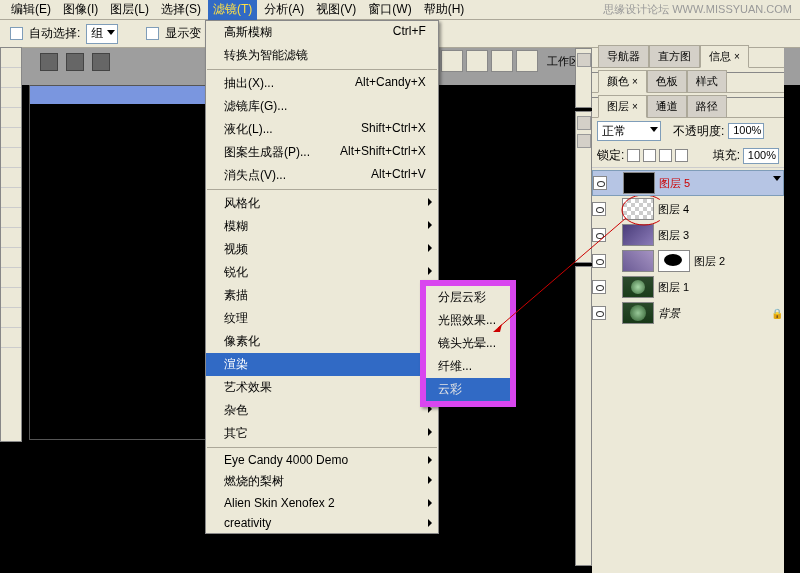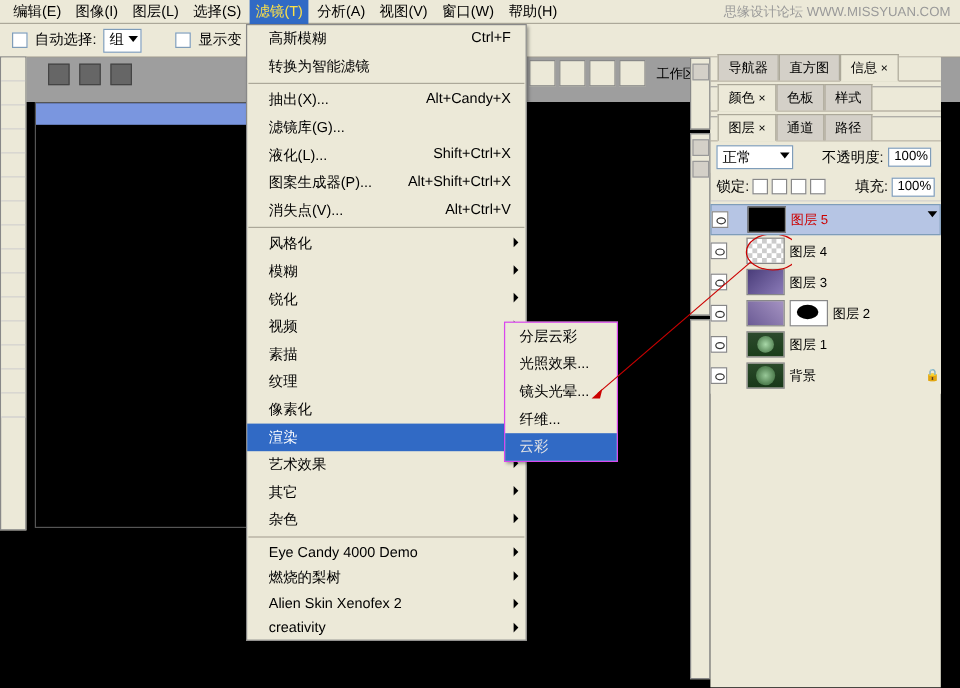--- a/index.html
+++ b/index.html
@@ -16,21 +16,21 @@
 .toolbox .t{width:20px;height:20px;border-bottom:1px solid #ccc;background:#ece9d8}
 .cnv{position:absolute;left:29px;top:85px;width:390px;height:355px;background:#000;border:1px solid #555}
 .cnv .tb{background:#7a96df;height:18px}
 .dd{position:absolute;background:#ece9d8;border:1px solid #888;box-shadow:2px 2px 3px rgba(0,0,0,.4);min-width:216px}
 .dd .it{padding:3px 12px 3px 18px;position:relative;white-space:nowrap;cursor:pointer}
 .dd .it:hover,.dd .it.hl{background:#316ac5;color:#fff}
 .dd .it.sub::after{content:"";position:absolute;right:6px;top:6px;border-top:4px solid transparent;border-bottom:4px solid transparent;border-left:4px solid #000}
 .dd .it.hl.sub::after{border-left-color:#fff}
 .dd hr{border:none;border-top:1px solid #aca899;margin:2px 1px}
 .dd .sc{float:right;margin-left:30px;color:inherit}
-.sm{position:absolute;left:420px;top:268px;background:#ece9d8;border:1px solid #d946ef;box-shadow:2px 2px 3px rgba(0,0,0,.4);min-width:95px}
+.sm{position:absolute;left:420px;top:280px;background:#ece9d8;border:6px solid #d946ef;box-shadow:2px 2px 3px rgba(0,0,0,.4);min-width:95px}
 .sm .it{padding:3px 14px 3px 12px;cursor:pointer}
 .sm .it:hover,.sm .it.hl{background:#316ac5;color:#e5e5e5}
 .rp{position:absolute;right:16px;top:48px;width:192px;bottom:0;background:#ece9d8}
 .tabs{display:flex;background:#ece9d8;border-bottom:1px solid #aca899;height:20px;align-items:flex-end;padding-left:6px;gap:0}
 .tab{padding:3px 8px;border:1px solid #aca899;border-bottom:none;background:#d4d0c8;font-size:11px;cursor:pointer}
 .tab.act{background:#ece9d8;border-bottom:1px solid #ece9d8;margin-bottom:-1px}
 .tab .cx{margin-left:3px;font-size:10px}
 .pgroup{border-bottom:1px solid #888;background:#ece9d8}
 .lopts{display:flex;align-items:center;padding:3px 5px;gap:4px;background:#ece9d8;font-size:11px}
 .numin{border:1px solid #7f9db9;background:#fff;width:36px;height:16px;padding:0 2px;font-size:11px;text-align:right}
@@ -45,21 +45,21 @@
 .th-img1{background:linear-gradient(135deg,#4a3d7a,#8b7bb8)}
 .th-img2{background:linear-gradient(45deg,#6b5b95,#a593c2)}
 .th-mask{background:#fff;border:1px solid #888;position:relative}
 .th-mask::after{content:"";position:absolute;left:5px;top:3px;width:18px;height:12px;border-radius:50%;background:#000}
 .th-ph1{background:linear-gradient(180deg,#2d4a2d,#1a3d1a);position:relative}
 .th-ph1::after{content:"";position:absolute;left:8px;top:3px;width:14px;height:14px;background:radial-gradient(circle,#a8d8a8,#3d6b3d);border-radius:50%}
 .th-ph2{background:linear-gradient(180deg,#2a4a2a,#183818);position:relative}
 .th-ph2::after{content:"";position:absolute;left:7px;top:2px;width:16px;height:16px;background:radial-gradient(circle,#98c898,#2d5b2d);border-radius:50%}
 .lname{font-size:11px;flex:1;white-space:nowrap;overflow:hidden}
 .lname.red{color:#c00}
-.lname.it{}
+.lname.it{font-style:italic}
 .wm{position:absolute;right:8px;top:2px;font-size:11px;color:#999;z-index:100}
 .redline{position:absolute;pointer-events:none;z-index:50}
 .topicons{background:#9e9e9e;height:28px;display:flex;align-items:center;gap:8px;padding-left:40px}
 .tico{width:18px;height:18px;background:#666;border:1px solid #444}
 .ricons{position:absolute;right:196px;top:50px;display:flex;gap:3px;align-items:center}
 .rico{width:22px;height:22px;background:#ece9d8;border:1px solid #888}
 .workspace{display:flex;align-items:center;gap:2px;font-size:11px}
 .workspace::after{content:"";border-left:3px solid transparent;border-right:3px solid transparent;border-top:4px solid #000;margin-left:2px}
 .vstrip{position:absolute;left:-17px;width:17px;background:#ece9d8;border:1px solid #888}
 .vs1{top:0;height:60px}
@@ -140,29 +140,29 @@
     <div class="it">转换为智能滤镜</div>
     <hr>
     <div class="it">抽出(X)...<span class="sc">Alt+Candy+X</span></div>
     <div class="it">滤镜库(G)...</div>
     <div class="it">液化(L)...<span class="sc">Shift+Ctrl+X</span></div>
     <div class="it">图案生成器(P)...<span class="sc">Alt+Shift+Ctrl+X</span></div>
     <div class="it">消失点(V)...<span class="sc">Alt+Ctrl+V</span></div>
     <hr>
     <div class="it sub">风格化</div>
     <div class="it sub">模糊</div>
+    <div class="it sub">视频</div>
     <div class="it sub">锐化</div>
-    <div class="it sub">视频</div>
     <div class="it sub">素描</div>
     <div class="it sub">纹理</div>
     <div class="it sub">像素化</div>
     <div class="it sub hl">渲染</div>
     <div class="it sub">艺术效果</div>
+    <div class="it sub">杂色</div>
     <div class="it sub">其它</div>
-    <div class="it sub">杂色</div>
     <hr>
     <div class="it sub">Eye Candy 4000 Demo</div>
     <div class="it sub">燃烧的梨树</div>
     <div class="it sub">Alien Skin Xenofex 2</div>
     <div class="it sub">creativity</div>
   </div>
 <div class="sm" id="sm">
     <div class="it">分层云彩</div>
     <div class="it">光照效果...</div>
     <div class="it">镜头光晕...</div>
@@ -207,21 +207,21 @@
   <div class="pgroup" style="border-bottom:none">
     <div class="tabs" id="tc">
         <div class="tab act">图层<span class="cx">×</span></div>
         <div class="tab">通道</div>
         <div class="tab">路径</div>
       </div>
     <div class="lopts">
       <span class="sel" style="width:64px">
           <span>正常</span>
         </span>
-      <span style="margin-left:20px">不透明度:</span>
+      <span style="margin-left:8px">不透明度:</span>
       <span class="numin">100%</span>
     </div>
     <div class="lockrow">
       <span>锁定:</span>
       <span class="lico"></span>
       <span class="lico"></span>
       <span class="lico"></span>
       <span class="lico"></span>
       <span style="flex:1"></span>
       <span>填充:</span>

